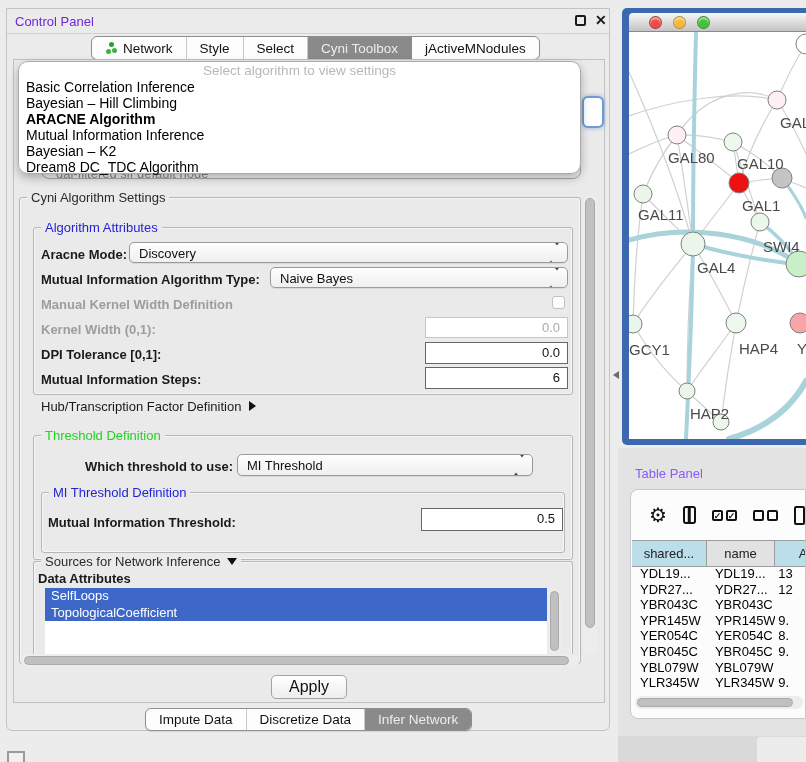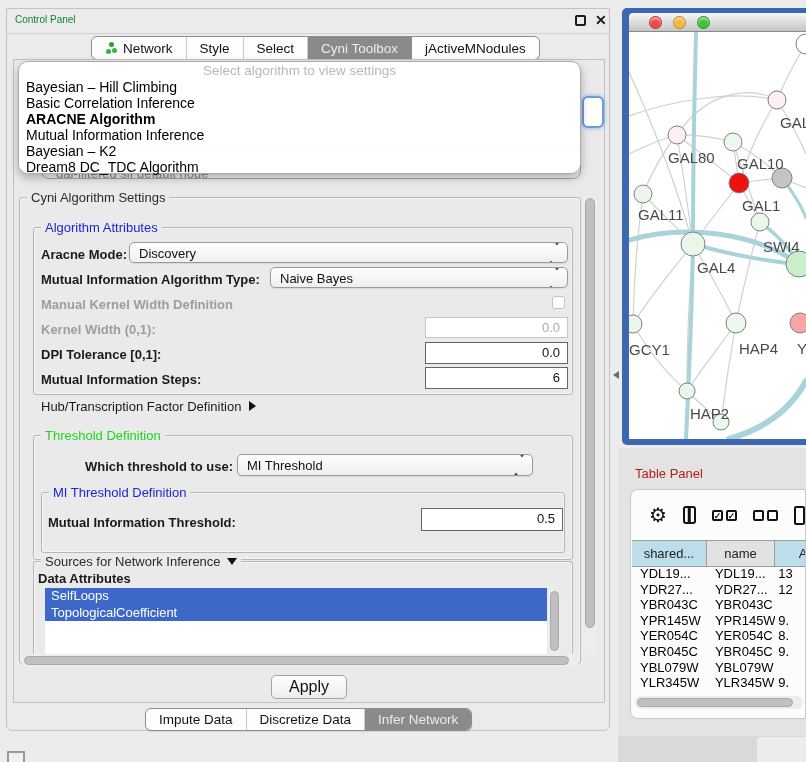--- a/index.html
+++ b/index.html
@@ -3,21 +3,21 @@
 <meta charset="utf-8">
 <style>
   html,body{margin:0;padding:0}
   body{width:806px;height:762px;position:relative;background:#ececec;
        font-family:"Liberation Sans",sans-serif;overflow:hidden}
   .abs{position:absolute}
   
   .cp-window{left:6px;top:8px;width:604px;height:723px;background:#ebebeb;
              border:1px solid #c3c3c3;border-radius:0 0 6px 6px;box-sizing:border-box}
   .cp-titlebar{left:0;top:0;width:100%;height:24px;border-bottom:1px solid #d2d2d2}
-  .cp-title{left:8px;top:5px;font-size:10px;color:#15803d}
+  .cp-title{left:8px;top:5px;font-size:13px;color:#6d28d9}
   .float-btn{left:568px;top:6px;width:11px;height:11px;border:2px solid #1a1a1a;border-radius:2px;box-sizing:border-box}
   .close-btn{left:588px;top:3px;font-size:14px;font-weight:bold;color:#1a1a1a}
   
   .seg-bar{display:flex;background:#fdfdfd;border:1px solid #8f8f8f;border-radius:6px;
            overflow:hidden;height:24px;box-sizing:border-box;box-shadow:0 1px 1px rgba(0,0,0,.1)}
   .seg{display:flex;align-items:center;padding:0 13px;font-size:13.5px;color:#111;
        border-right:1px solid #c9c9c9;white-space:nowrap}
   .seg:last-child{border-right:none}
   .seg.sel{background:#8a8a8a;color:#ececec;border-right-color:#8a8a8a}
   .net-icon{width:12px;height:12px;position:relative;display:inline-block;margin-right:6px}
@@ -84,21 +84,21 @@
   .corner-box{left:757px;top:737px;width:49px;height:25px;background:#ececec;border-radius:4px 0 0 0}
   .net-window{left:622px;top:8px;width:184px;height:437px;background:#3c68b0;border-radius:5px 0 0 5px}
   .net-titlebar{left:7px;top:5px;width:177px;height:19px;background:linear-gradient(#f7f7f7,#c4c4c4);
                 border-bottom:1px solid #8a8a8a;border-radius:4px 0 0 0;display:flex;align-items:center;
                 padding-left:20px;box-sizing:border-box;gap:11px}
   .tl{width:13px;height:13px;border-radius:50%;box-sizing:border-box;border:1px solid rgba(0,0,0,.25);
       box-shadow:inset 0 2px 2px rgba(255,255,255,.55)}
   .net-canvas{left:7px;top:24px;width:177px;height:407px;background:#fff}
   .net-canvas svg{display:block}
   
-  .tp-title{left:635px;top:466px;font-size:13px;color:#b91c1c}
+  .tp-title{left:635px;top:466px;font-size:13px;color:#8b5cf6}
   .tp-window{left:630px;top:489px;width:176px;height:230px;background:#fcfcfc;border:1px solid #c9c9c9;
              border-radius:8px 0 0 8px;box-sizing:border-box;overflow:hidden}
   .tp-toolbar{left:0;top:0;width:100%;height:50px;display:flex;align-items:center;gap:16px;padding-left:18px;box-sizing:border-box}
   .gear-icon{font-size:20px;color:#111;line-height:20px}
   .split-pane-icon{width:19px;height:18px;border:2.5px solid #111;border-radius:3px;position:relative;box-sizing:border-box}
   .split-pane-icon::after{content:"";position:absolute;left:50%;top:0;width:2.5px;height:100%;background:#111;transform:translateX(-50%)}
   .checked-boxes-icon,.unchecked-boxes-icon{display:flex;gap:3px}
   .cb{width:11px;height:11px;border:2px solid #111;border-radius:2px;box-sizing:border-box;
       font-size:9px;line-height:8px;text-align:center;color:#111;font-weight:bold}
   .document-icon{width:16px;height:19px;border:2.5px solid #111;border-radius:2px;box-sizing:border-box;background:#fcfcfc}
@@ -142,22 +142,22 @@
     </div>
 
   <div class="abs inset"></div>
 
   <div class="abs hidden-combo">gal-filtered sif default node</div>
   <div class="abs focus-combo"></div>
 
   <div class="abs dd-overlay">
     <div class="dd-placeholder">Select algorithm to view settings</div>
     <div>
+        <div class="dd-item">Basic Correlation Inference</div>
         <div class="dd-item">Bayesian – Hill Climbing</div>
-        <div class="dd-item">Basic Correlation Inference</div>
         <div class="dd-item bold">ARACNE Algorithm</div>
         <div class="dd-item">Mutual Information Inference</div>
         <div class="dd-item">Bayesian – K2</div>
         <div class="dd-item">Dream8 DC_TDC Algorithm</div>
       </div>
   </div>
 
   <div class="gb" style="left:12px;top:188px;width:560px;height:465px;border-radius:3px">
     <span class="gb-title">Cyni Algorithm Settings</span>
   </div>

